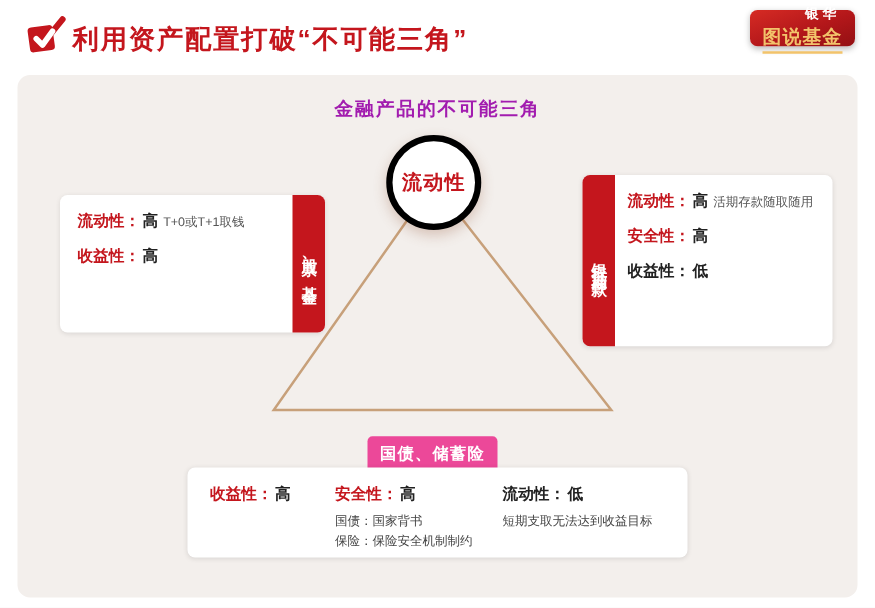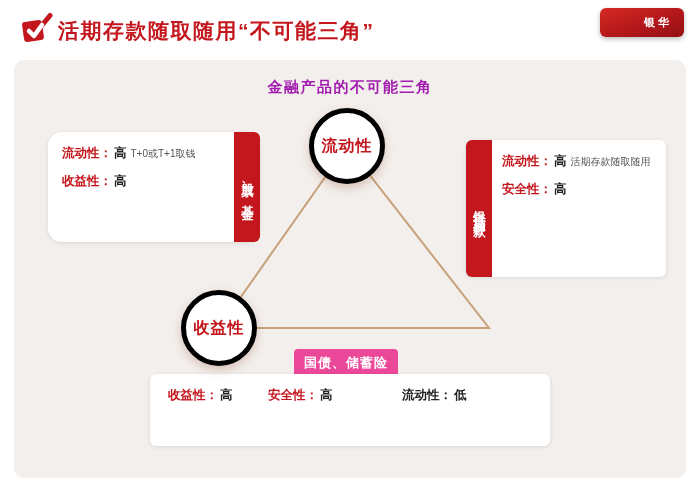--- a/index.html
+++ b/index.html
@@ -21,21 +21,21 @@
 
   .tri-lines { position:absolute; left:0; top:0; width:672px; height:418px; z-index:1; pointer-events:none; }
 
   .node { position:absolute; width:76px; height:76px; background:#fff; border:5px solid #000000; border-radius:50%; display:flex; align-items:center; justify-content:center; z-index:3; box-shadow:0 4px 10px rgba(150,90,60,.30); }
   .node span { font-size:16px; font-weight:bold; color:#c4161d; letter-spacing:1px; }
   .node-top   { left:295px; top:48px; }
   .node-left  { left:167px; top:230px; }
   .node-right { left:437px; top:230px; }
 
   .card { position:absolute; background:#fff; border-radius:6px; z-index:2; box-shadow:0 1px 4px rgba(0,0,0,.10); }
-  .card-left  { left:34px;  top:72px; width:212px; height:110px;border-radius:14px; }
+  .card-left  { left:34px;  top:96px; width:212px; height:110px; }
   .card-right { left:452px; top:80px; width:200px; height:137px; }
   .card-bottom{ left:136px; top:314px; width:400px; height:72px; }
 
   .vtab { position:absolute; top:0; bottom:0; width:26px; background:#c4161d; color:#fff; display:flex; align-items:center; justify-content:center; writing-mode:vertical-rl; font-size:12.5px; font-weight:bold; letter-spacing:3px; }
   .vtab-right { right:0; border-radius:0 6px 6px 0; }
   .vtab-left  { left:0;  border-radius:6px 0 0 6px; }
 
   .card-left  .card-body { padding:13px 32px 10px 14px; }
   .card-right .card-body { padding:13px 8px 10px 36px; }
 
@@ -57,23 +57,24 @@
 <body>
 
 <div class="page">
 
   <div class="header">
     <svg class="check-icon" viewBox="0 0 34 32" width="34" height="32">
       <rect x="3" y="8" width="20" height="20" rx="3" fill="#c4161d" transform="rotate(-8 13 18)"></rect>
       <path d="M21 13.5 L30 2.5" stroke="#c4161d" stroke-width="5" stroke-linecap="round" fill="none"></path>
       <path d="M9 18 L14 23 L22 12" stroke="#ffffff" stroke-width="4.5" fill="none" stroke-linecap="round" stroke-linejoin="round"></path>
     </svg>
-    <div class="page-title">活期存款随取随用“不可能三角”</div>
+    <div class="page-title">利用资产配置打破“不可能三角”</div>
     <div class="logo">
       <div class="logo-brand">银华</div>
+      <div class="logo-product">图说基金</div>
     </div>
   </div>
 
   <div class="panel">
     <div class="panel-title">金融产品的不可能三角</div>
 
     <svg class="tri-lines" viewBox="0 0 672 418" width="672" height="418">
       <polygon points="333,86 205,268 475,268" fill="none" stroke="#c7a07a" stroke-width="2"></polygon>
     </svg>
 
@@ -91,37 +92,44 @@
 
     <div class="card card-right">
       <div class="vtab vtab-left">银行活期存款</div>
       <div class="card-body">
         <div class="row hi">
           <span class="lbl">流动性：</span><span class="val">高</span><span class="note">活期存款随取随用</span>
         </div>
         <div class="row hi">
           <span class="lbl">安全性：</span><span class="val">高</span>
         </div>
+        <div class="row">
+          <span class="lbl">收益性：</span><span class="val">低</span>
+        </div>
       </div>
     </div>
 
     <div class="bottom-tab">国债、储蓄险</div>
     <div class="card card-bottom">
       <div class="bcol bcol1 hi">
         <span class="lbl">收益性：</span><span class="val">高</span>
       </div>
       <div class="bcol bcol2 hi">
         <span class="lbl">安全性：</span><span class="val">高</span>
+        <div class="bnote">
+          <div>国债：国家背书</div>
+          <div>保险：保险安全机制制约</div>
+        </div>
       </div>
       <div class="bcol bcol3">
         <span class="lbl">流动性：</span><span class="val">低</span>
+        <div class="bnote">
+          <div>短期支取无法达到收益目标</div>
+        </div>
       </div>
     </div>
 
     <div class="node node-top">
       <span>流动性</span>
     </div>
-    <div class="node node-left">
-      <span>收益性</span>
-    </div>
   </div>
 
 </div>
 
 </body></html>

